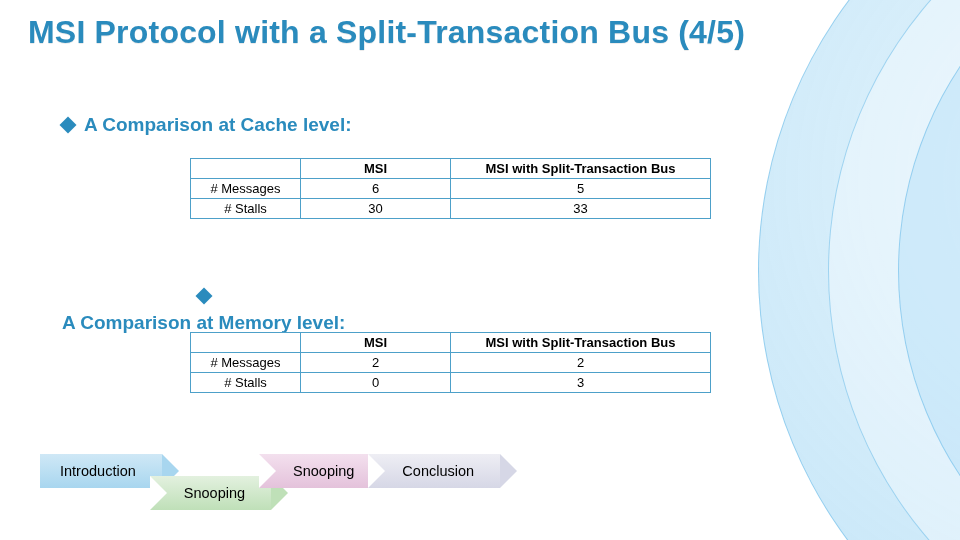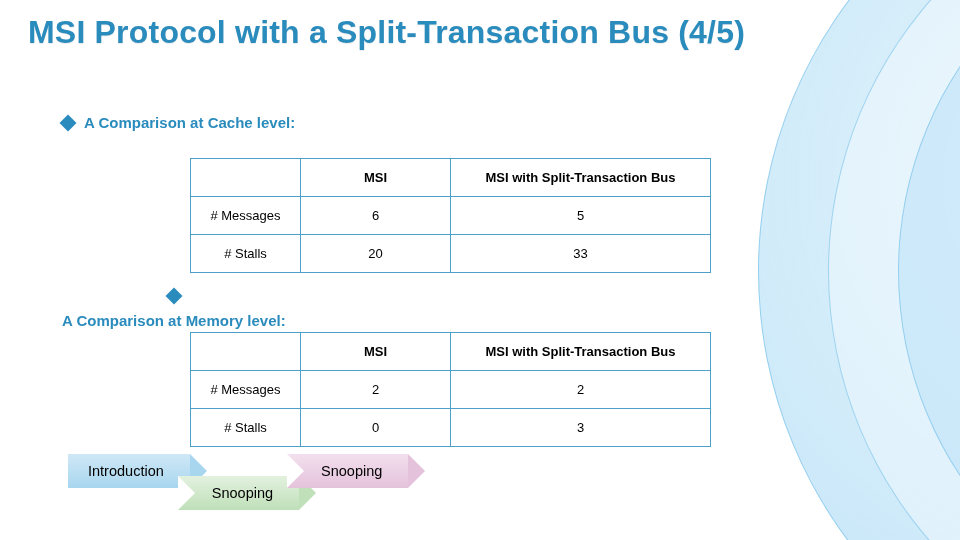--- a/index.html
+++ b/index.html
@@ -40,40 +40,40 @@
     letter-spacing: 0.2px;
   }
 
   .bullet {
     position: absolute;
     display: flex;
     align-items: center;
     gap: 10px;
     color: #2a8bbd;
     font-weight: 700;
-    font-size: 15px;
+    font-size: 19px;
   }
   .bullet .diamond {
     width: 12px; height: 12px;
     transform: rotate(45deg);
     background: #2a8bbd;
     display: inline-block;
   }
   .bullet1 { top: 114px; left: 62px; }
   .bullet2 { top: 290px; left: 62px; flex-direction: column; }
 
   table.cmp {
     position: absolute;
     border-collapse: collapse;
     font-size: 13px;
     color: #000;
   }
   table.cmp th, table.cmp td {
     border: 1px solid #4da0c9;
-    padding: 11px 10px;
+    padding: 2px 10px;
     text-align: center;
     background: #fff;
   }
   table.cmp th { font-weight: 700; }
   table.cmp td.rowh { font-weight: 400; }
   .tbl1 { top: 158px; left: 190px; }
   .tbl2 { top: 332px; left: 190px; }
   table.cmp col.c0 { width: 110px; }
   table.cmp col.c1 { width: 150px; }
   table.cmp col.c2 { width: 260px; }
@@ -99,21 +99,21 @@
   .chev::before, .chev::after {
     content: "";
     position: absolute;
     top: 0;
     width: 0; height: 0;
     border-top: 17px solid transparent;
     border-bottom: 17px solid transparent;
   }
   .chev::before { left: 0; border-left: 17px solid #fff; }
   .chev::after  { right: -17px; }
-  .chev.c-a { background: linear-gradient(#cfe8f6,#a8d6ef); margin-left: 28px; }
+  .chev.c-a { background: linear-gradient(#cfe8f6,#a8d6ef); }
   .chev.c-a::after { border-left: 17px solid #a8d6ef; }
   .chev.c-b { background: linear-gradient(#e3f1df,#bfe0b8); margin-top: 44px; }
   .chev.c-b::after { border-left: 17px solid #bfe0b8; }
   .chev.c-c { background: linear-gradient(#f3e0ee,#e4c2db); }
   .chev.c-c::after { border-left: 17px solid #e4c2db; }
   .chev.c-d { background: linear-gradient(#eeeef4,#d6d7e6); }
   .chev.c-d::after { border-left: 17px solid #d6d7e6; }
   .chev.first::before { display:none; }
   .chev.first { padding-left: 20px; }
 </style>
@@ -145,21 +145,21 @@
       <th>MSI</th>
       <th>MSI with Split-Transaction Bus</th>
     </tr>
     <tr>
       <td class="rowh"># Messages</td>
       <td>6</td>
       <td>5</td>
     </tr>
     <tr>
       <td class="rowh"># Stalls</td>
-      <td>20</td>
+      <td>30</td>
       <td>33</td>
     </tr>
   </tbody>
     </table>
 
   <div class="bullet bullet2">
     <span class="diamond"></span>
     <span>A Comparison at Memory level:</span>
   </div>
 
@@ -185,15 +185,16 @@
       <td>0</td>
       <td>3</td>
     </tr>
   </tbody>
     </table>
 
   <div class="crumbs">
     <div class="chev c-a first"><span>Introduction</span></div>
     <div class="chev c-b"><span>Snooping</span></div>
     <div class="chev c-c"><span>Snooping</span></div>
+    <div class="chev c-d"><span>Conclusion</span></div>
   </div>
 
 </div>
 
 </body></html>

